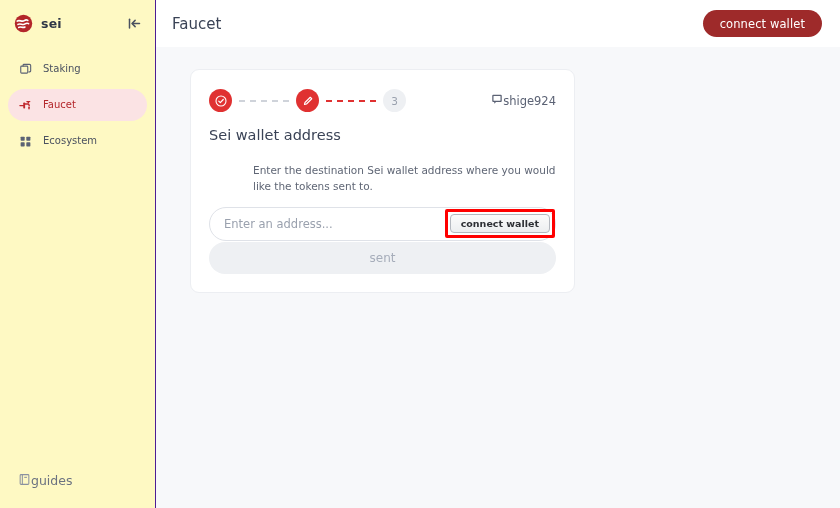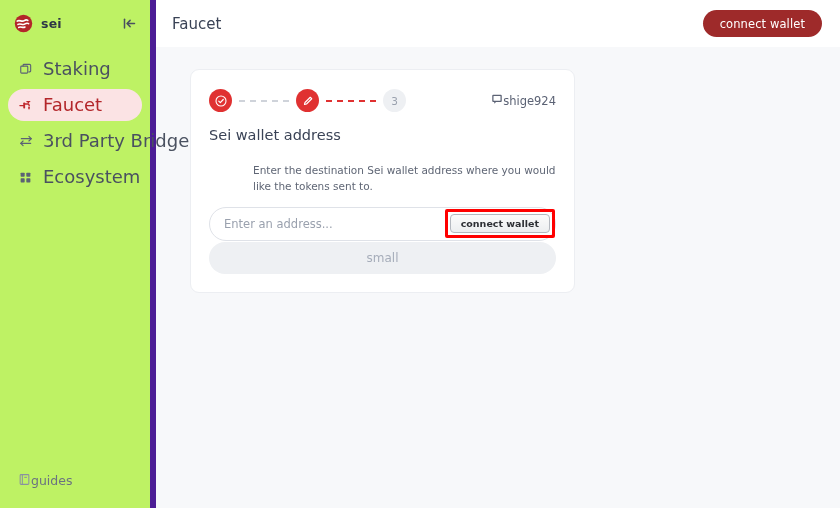--- a/index.html
+++ b/index.html
@@ -20,22 +20,22 @@
   .app {
     display: flex;
     width: 840px;
     height: 508px;
   }
 
   
   .sidebar {
     width: 156px;
     height: 508px;
-    background: #bef264;
-    border-right: 6px solid #4c1d95;
+    background: #fef9c3;
+    border-right: 1px solid #4c1d95;
     display: flex;
     flex-direction: column;
     flex: 0 0 156px;
     position: relative;
   }
 
   .sidebar-top {
     height: 46px;
     display: flex;
     align-items: center;
@@ -81,21 +81,21 @@
 
   .nav-item {
     display: flex;
     align-items: center;
     gap: 10px;
     height: 32px;
     padding: 0 10px;
     border-radius: 16px;
     cursor: pointer;
     color: #4a5160;
-    font-size: 18px;
+    font-size: 10px;
     text-align: center;
   }
 
   .nav-item .nav-ico {
     width: 15px;
     height: 15px;
     display: flex;
     align-items: center;
     justify-content: center;
     flex: 0 0 15px;
@@ -359,31 +359,20 @@
             <path d="M10 8.5h5.5a3.5 3.5 0 0 1 3.5 3.5v1h-2.2v-1a1.3 1.3 0 0 0-1.3-1.3H10z"></path>
             <rect x="8.4" y="7.2" width="3" height="9.4" rx="1.1"></rect>
             <rect x="16.4" y="13.6" width="2.4" height="4.6" rx="1.2"></rect>
             <rect x="13.2" y="4.6" width="6.6" height="2.1" rx="1"></rect>
             <rect x="15.4" y="5.6" width="2.2" height="3.2" rx="1"></rect>
           </svg>
         </span>
         <span class="nav-label">Faucet</span>
       </div>
 
-      <div class="nav-item">
-        <span class="nav-ico">
-          <svg width="14" height="14" viewBox="0 0 24 24" fill="none" stroke="currentColor" stroke-width="2" stroke-linecap="round" stroke-linejoin="round">
-            <polyline points="17,4 21,8 17,12"></polyline>
-            <line x1="21" y1="8" x2="4" y2="8"></line>
-            <polyline points="7,12 3,16 7,20"></polyline>
-            <line x1="3" y1="16" x2="20" y2="16"></line>
-          </svg>
-        </span>
-        <span class="nav-label">3rd Party Bridge</span>
-      </div>
 
       <div class="nav-item">
         <span class="nav-ico">
           <svg width="13" height="13" viewBox="0 0 24 24" fill="currentColor">
             <rect x="3" y="3" width="7.5" height="7.5" rx="1.2"></rect>
             <rect x="13.5" y="3" width="7.5" height="7.5" rx="1.2"></rect>
             <rect x="3" y="13.5" width="7.5" height="7.5" rx="1.2"></rect>
             <rect x="13.5" y="13.5" width="7.5" height="7.5" rx="1.2"></rect>
           </svg>
         </span>
@@ -455,18 +444,18 @@
         <div class="card-title">Sei wallet address</div>
         <div class="card-desc">Enter the destination Sei wallet address where you would like the tokens sent to.</div>
 
         <div class="input-wrap">
           <input class="addr-input" type="text" placeholder="Enter an address..." style="">
           <div class="highlight-box">
             <button class="connect-wallet-inner">connect wallet</button>
           </div>
         </div>
 
-        <button class="next-btn">small</button>
+        <button class="next-btn">sent</button>
 
       </div>
     </div>
   </section>
 </div>
 
 </body></html>

